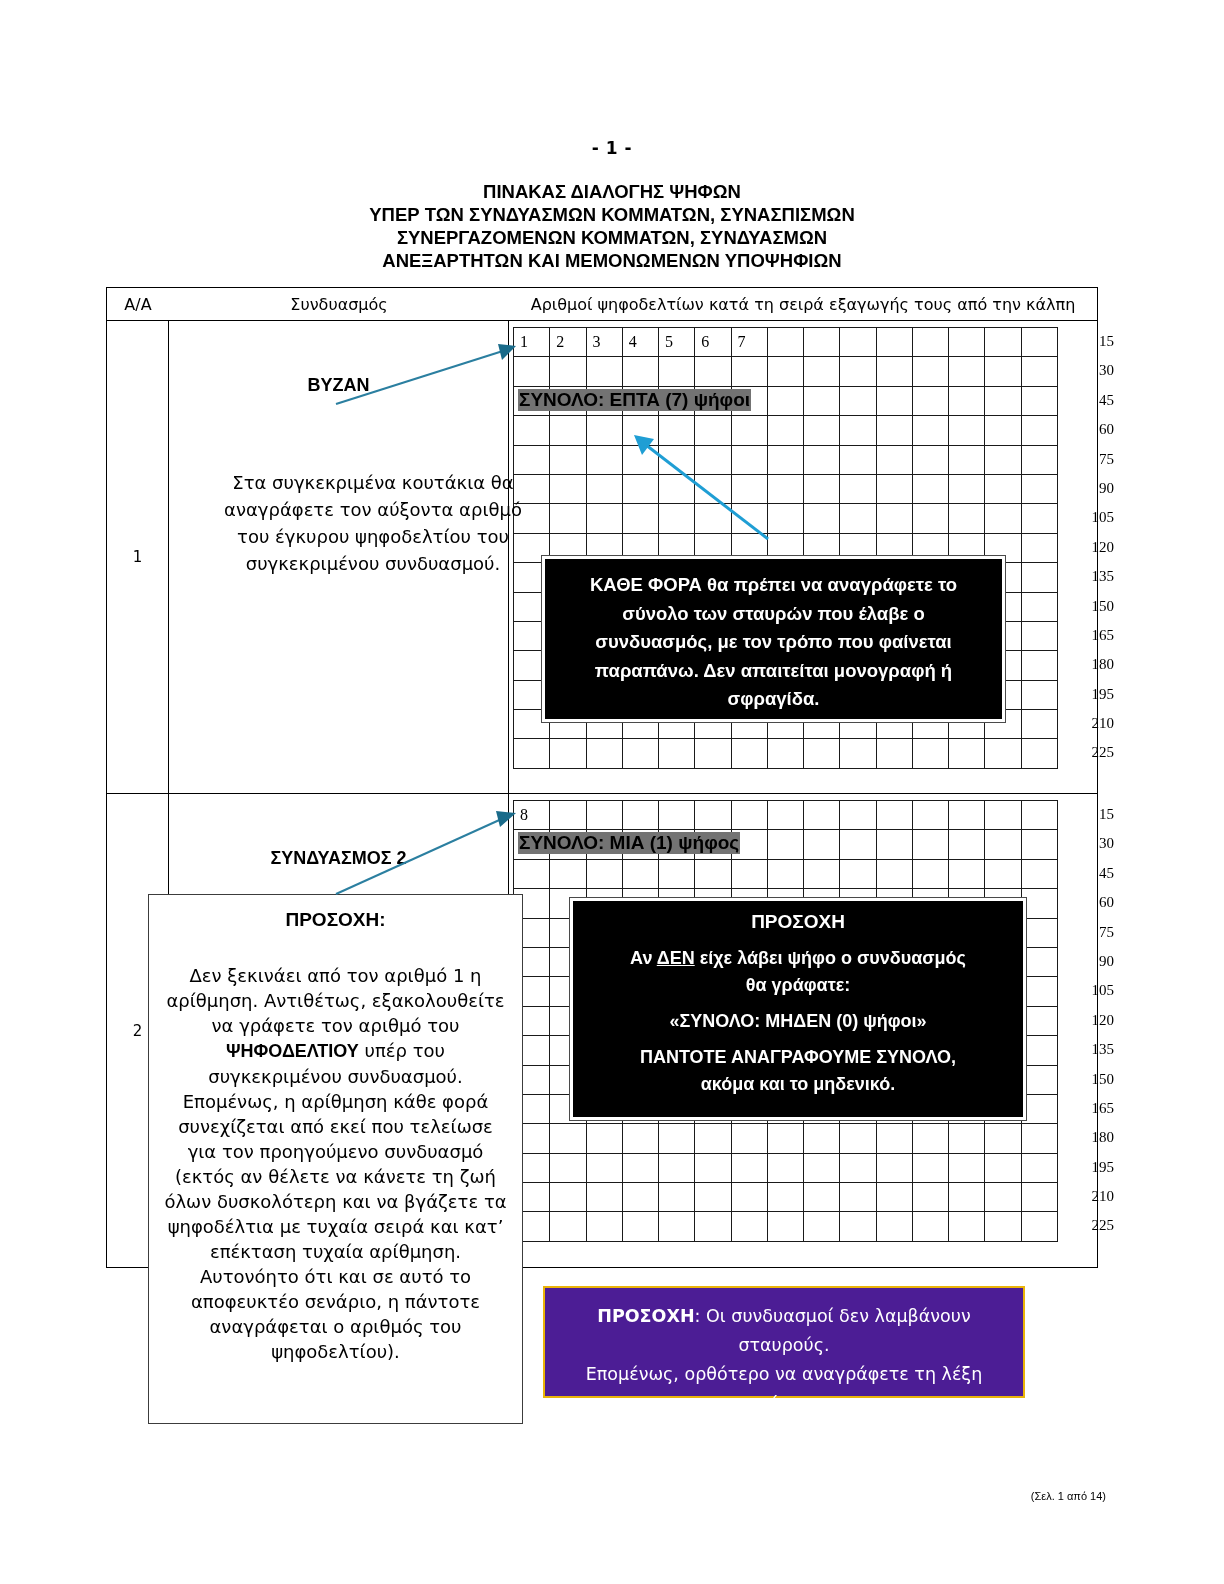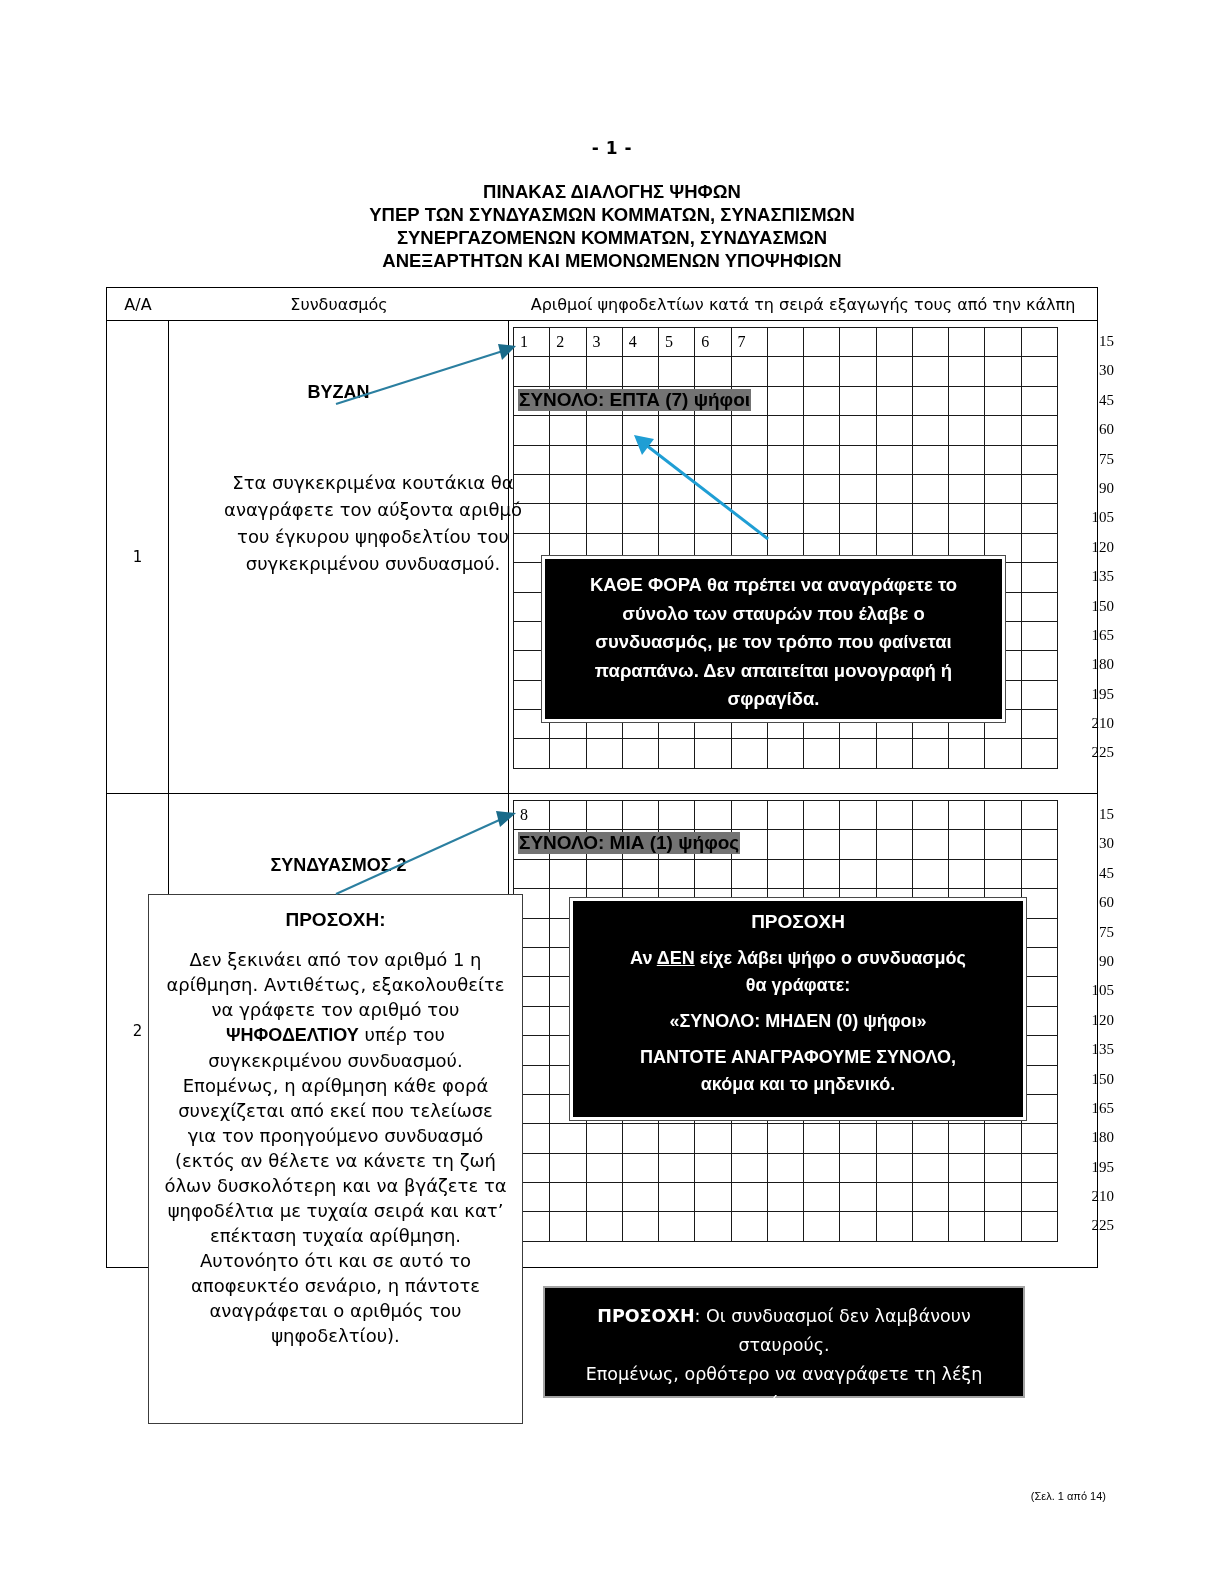--- a/index.html
+++ b/index.html
@@ -77,21 +77,21 @@
     font-size: 15px;
   }
   .cell-comb {
     width: 340px;
     border-right: 1px solid #000;
     box-sizing: border-box;
     position: relative;
   }
   .comb-name {
     position: absolute;
-    top: 61px;
+    top: 54px;
     left: 0; right: 0;
     text-align: center;
     font-size: 18px;
     font-weight: bold;
     font-family: "Liberation Sans", sans-serif;
   }
   .cell-grid {
     flex: 1;
     box-sizing: border-box;
     position: relative;
@@ -157,22 +157,22 @@
     position: absolute;
     background: #000000;
     border: 3px solid #ffffff;
     outline: 1px solid #4a4a4a;
     box-sizing: border-box;
     color: #ffffff;
     z-index: 6;
   }
   .callout-teal {
     position: absolute;
-    background: #000000;
-    border: 2px solid #a3a3a3;
+    background: #4c1d95;
+    border: 2px solid #eab308;
     box-sizing: border-box;
     color: #ffffff;
     z-index: 6;
   }
 
   .cb-line  { text-align: center; }
   .cb-head  { font-weight: bold; }
 
   
   #note1 {
@@ -206,21 +206,21 @@
   #note2 {
     left: 148px; top: 894px;
     width: 375px; height: 530px;
     padding: 14px 14px 8px;
   }
   #note2 .cb-head {
     text-align: center;
     font-size: 19px;
     font-weight: bold;
     font-family: "Liberation Sans", sans-serif;
-    margin-bottom: 16px;
+    margin-bottom: 32px;
   }
   #note2 .body {
     text-align: center;
     font-size: 18px;
     line-height: 25px;
   }
   #note2 .body b { font-family: "Liberation Sans", sans-serif; }
 
   
   #black2 {

